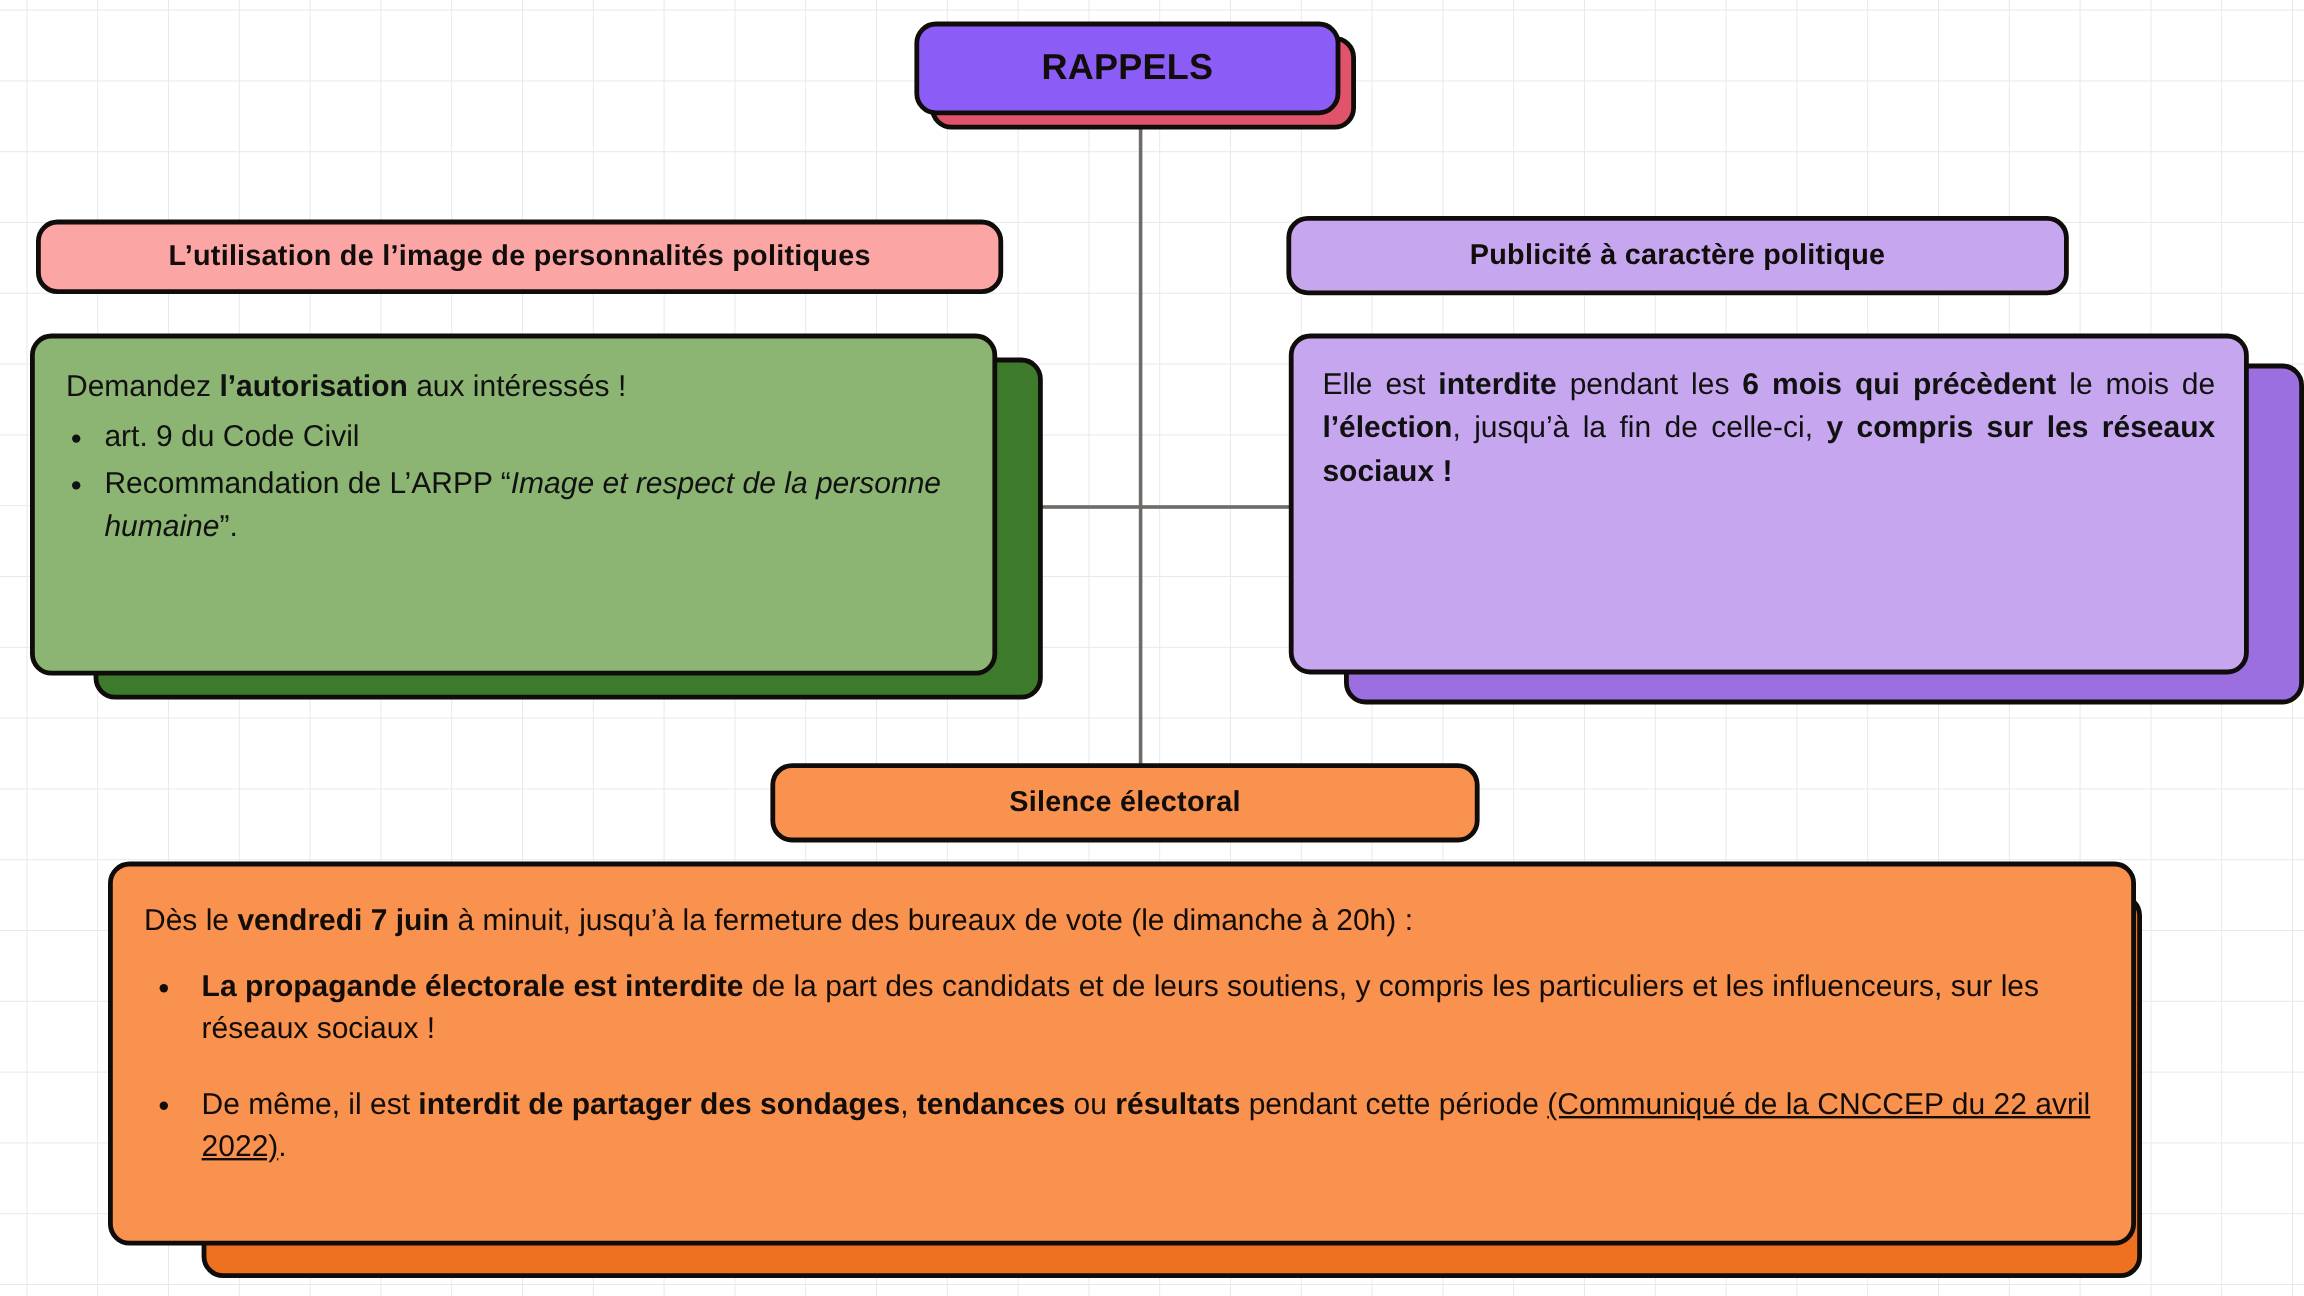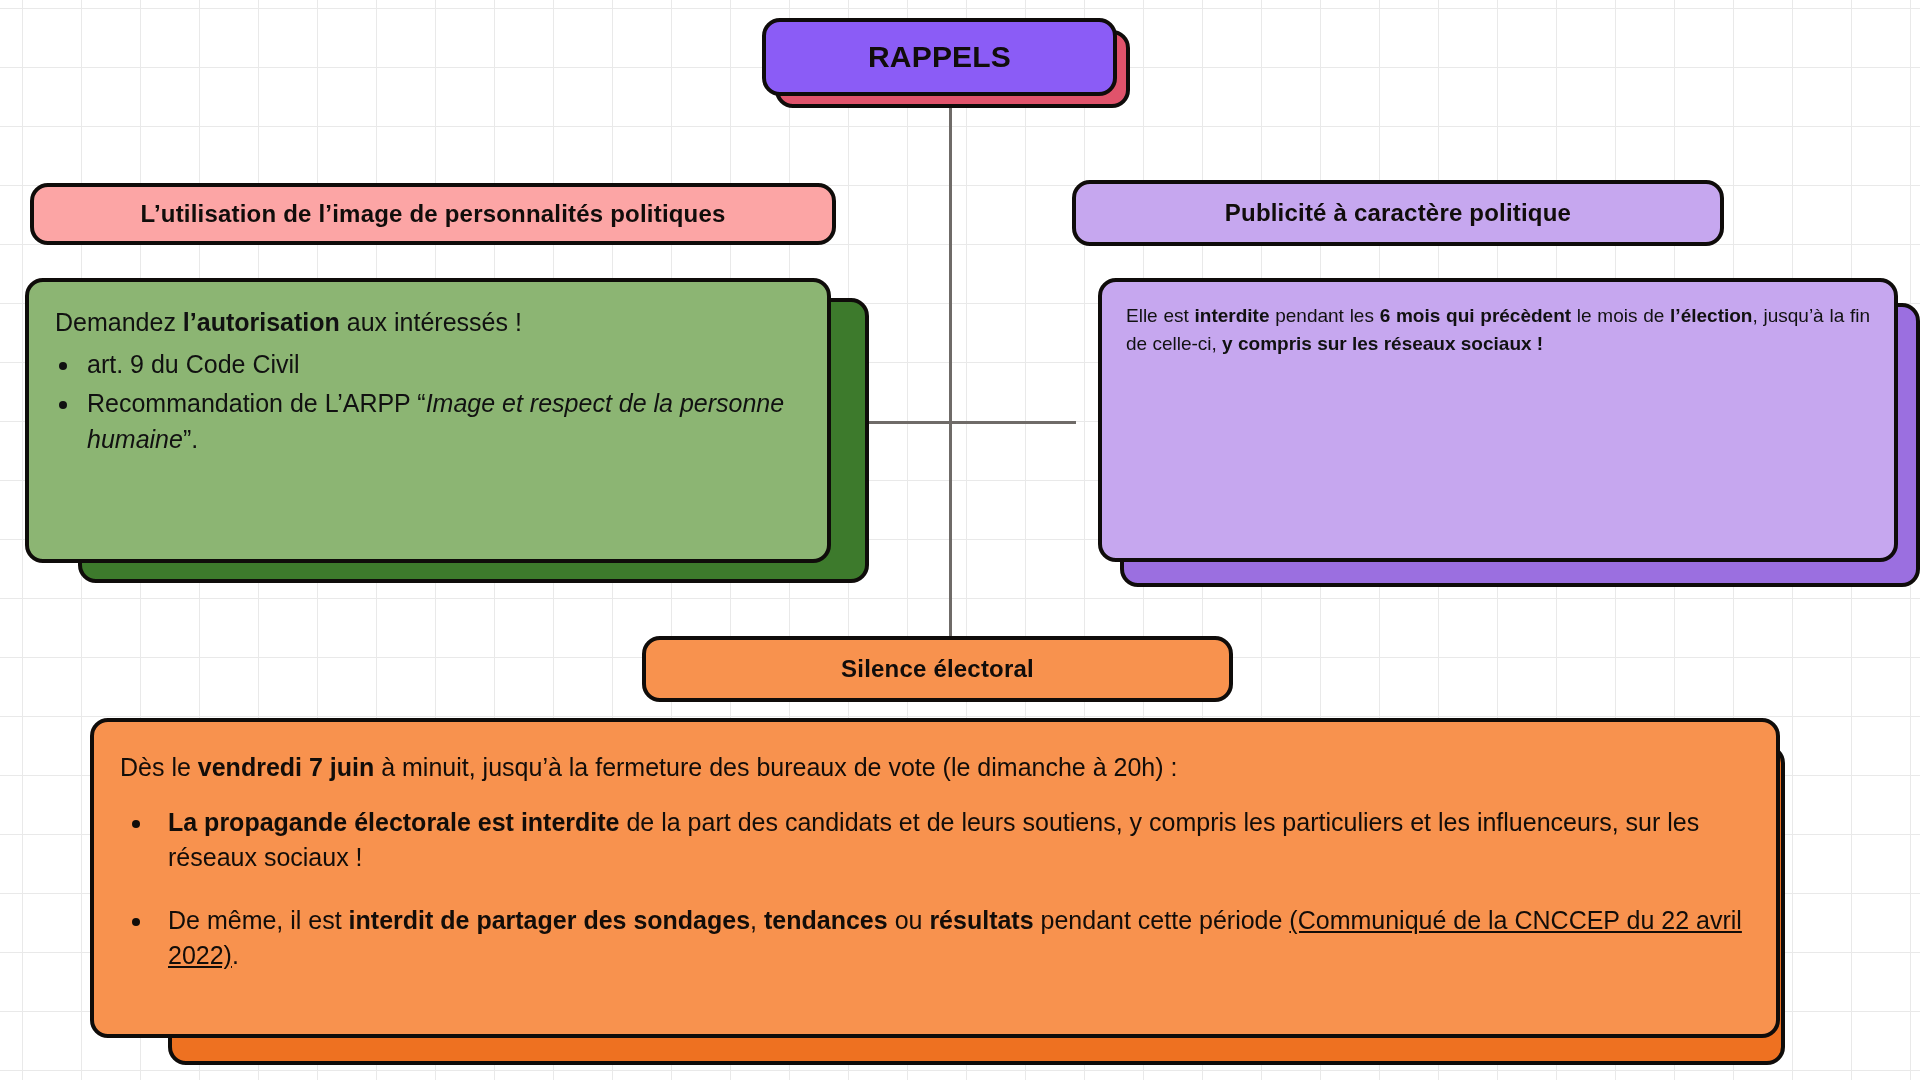--- a/index.html
+++ b/index.html
@@ -99,24 +99,23 @@
     text-align: right;
   }
   #purple-body-shadow {
     left: 1120px; top: 303px; width: 800px; height: 284px;
     background: #9b6fe0;
   }
   #purple-body {
     left: 1074px; top: 278px; width: 800px; height: 284px;
     background: #c6a7ef;
     padding: 20px 24px 14px 24px;
-    font-size: 19px;
+    font-size: 25px;
     line-height: 1.45;
     color: #111;
-    margin-left: 24px;
   }
 
   
   #orange-header {
     left: 642px; top: 636px; width: 591px; height: 66px;
     background: #f8924e;
     font-size: 24px;
   }
   #orange-body-shadow {
     left: 168px; top: 745px; width: 1617px; height: 320px;

